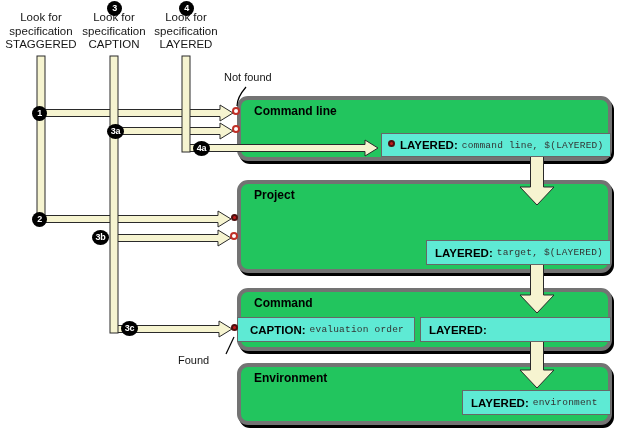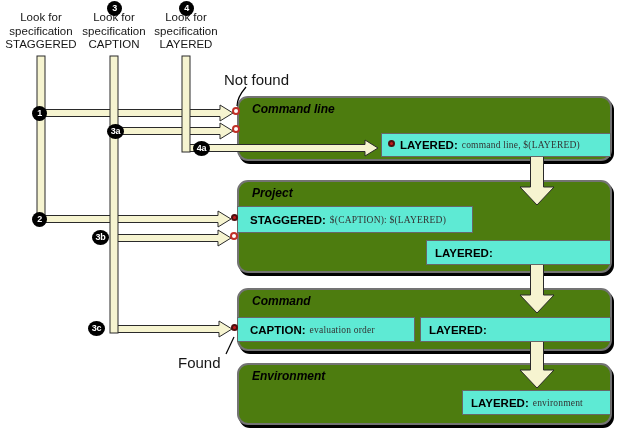--- a/index.html
+++ b/index.html
@@ -8,54 +8,53 @@
     font-family:"Liberation Sans",sans-serif;color:#111;
   }
   .canvas *{box-sizing:border-box;}
   
   .col-header{
     position:absolute;top:11px;width:100px;text-align:center;
     font-size:11.5px;line-height:13.5px;white-space:pre-line;color:#161616;
   }
   
   .scope{
-    position:absolute;background:#4d7c0f;border:2px solid #737373;border-radius:11px;
+    position:absolute;background:#22c55e;border:4px solid #737373;border-radius:11px;
     box-shadow:2px 3px 0 #000;
-    font-style:italic;
   }
   .scope-title{
     position:absolute;top:4px;left:13px;font-size:12px;font-weight:bold;color:#000;
   }
   
   .spec{
     position:absolute;background:#5eead4;border:1px solid #676767;
     display:flex;align-items:center;white-space:nowrap;
   }
   .spec .lbl{font-size:11.5px;font-weight:bold;color:#000;}
-  .spec .val{font-family:Liberation Serif, serif;font-size:9.5px;letter-spacing:.2px;color:#333;margin-left:4px;}
+  .spec .val{font-family:Liberation Mono, monospace;font-size:9.5px;letter-spacing:.2px;color:#333;margin-left:4px;}
   
   svg.layer{position:absolute;left:0;top:0;pointer-events:none;}
   .arrow{fill:#f6f4d0;stroke:#2a2a2a;stroke-width:1;stroke-linejoin:miter;}
   .leader{fill:none;stroke:#000;stroke-width:1.2;}
   
   .circle-empty{
     position:absolute;width:8px;height:8px;border:2px solid #c03028;border-radius:50%;background:#fff;
   }
   .dot-found{
     position:absolute;width:7px;height:7px;border:2px solid #4f0f0f;border-radius:50%;background:#c41e1e;
   }
   
   .badge{
     position:absolute;height:15px;background:#000;color:#fff;border-radius:50%;
     font-size:9px;font-weight:bold;line-height:15px;text-align:center;letter-spacing:-0.3px;
   }
   .badge.one{width:15px;}
   .badge.two{width:17px;}
   
-  .note{position:absolute;font-size:15px;color:#161616;white-space:nowrap;}
+  .note{position:absolute;font-size:11px;color:#161616;white-space:nowrap;}
 </style>
 </head>
 <body>
 
 <div class="canvas">
 
   <div class="col-header" style="left:-9px">Look for
 specification
 STAGGERED</div>
   <div class="col-header" style="left:64px">Look for
@@ -96,26 +95,23 @@
     <path class="arrow" d="M530.5,335 L530.5,370 L520,370 L537,388 L554,370 L543.5,370 L543.5,335 Z"></path>
 
     <path class="leader" d="M246,87 C240,94 237,99 237,106"></path>
     <path class="leader" d="M226,354 L234,337"></path>
   </svg>
 
   <div class="spec" style="left:381px;top:133px;width:230px;height:24px;padding:0 3px 0 18px">
     <span class="lbl">LAYERED:</span>
     <span class="val">command line, $(LAYERED)</span>
   </div>
-  <div class="spec" style="left:237px;top:206px;width:236px;height:27px;padding:0 3px 0 12px">
-    <span class="lbl">STAGGERED:</span>
-    <span class="val">$(CAPTION): $(LAYERED)</span>
-  </div>
   <div class="spec" style="left:426px;top:240px;width:185px;height:25px;padding:0 3px 0 8px">
     <span class="lbl">LAYERED:</span>
+    <span class="val">target, $(LAYERED)</span>
   </div>
   <div class="spec" style="left:237px;top:317px;width:178px;height:25px;padding:0 12px 0 12px">
     <span class="lbl">CAPTION:</span>
     <span class="val">evaluation order</span>
   </div>
   <div class="spec" style="left:420px;top:317px;width:191px;height:25px;padding:0 3px 0 8px">
     <span class="lbl">LAYERED:</span>
   </div>
   <div class="spec" style="left:462px;top:390px;width:149px;height:25px;padding:0 3px 0 8px">
     <span class="lbl">LAYERED:</span>
@@ -129,18 +125,18 @@
   <div class="dot-found" style="left:231px;top:214px"></div>
   <div class="dot-found" style="left:231px;top:324px"></div>
 
   <div class="badge one" style="left:107px;top:1px">3</div>
   <div class="badge one" style="left:179px;top:1px">4</div>
   <div class="badge one" style="left:32px;top:106px">1</div>
   <div class="badge two" style="left:107px;top:124px">3a</div>
   <div class="badge two" style="left:193px;top:141px">4a</div>
   <div class="badge one" style="left:32px;top:212px">2</div>
   <div class="badge two" style="left:92px;top:230px">3b</div>
-  <div class="badge two" style="left:88px;top:321px">3c</div>
+  <div class="badge two" style="left:121px;top:321px">3c</div>
 
   <div class="note" style="left:224px;top:71px">Not found</div>
   <div class="note" style="left:178px;top:354px">Found</div>
 
 </div>
 
 </body></html>

